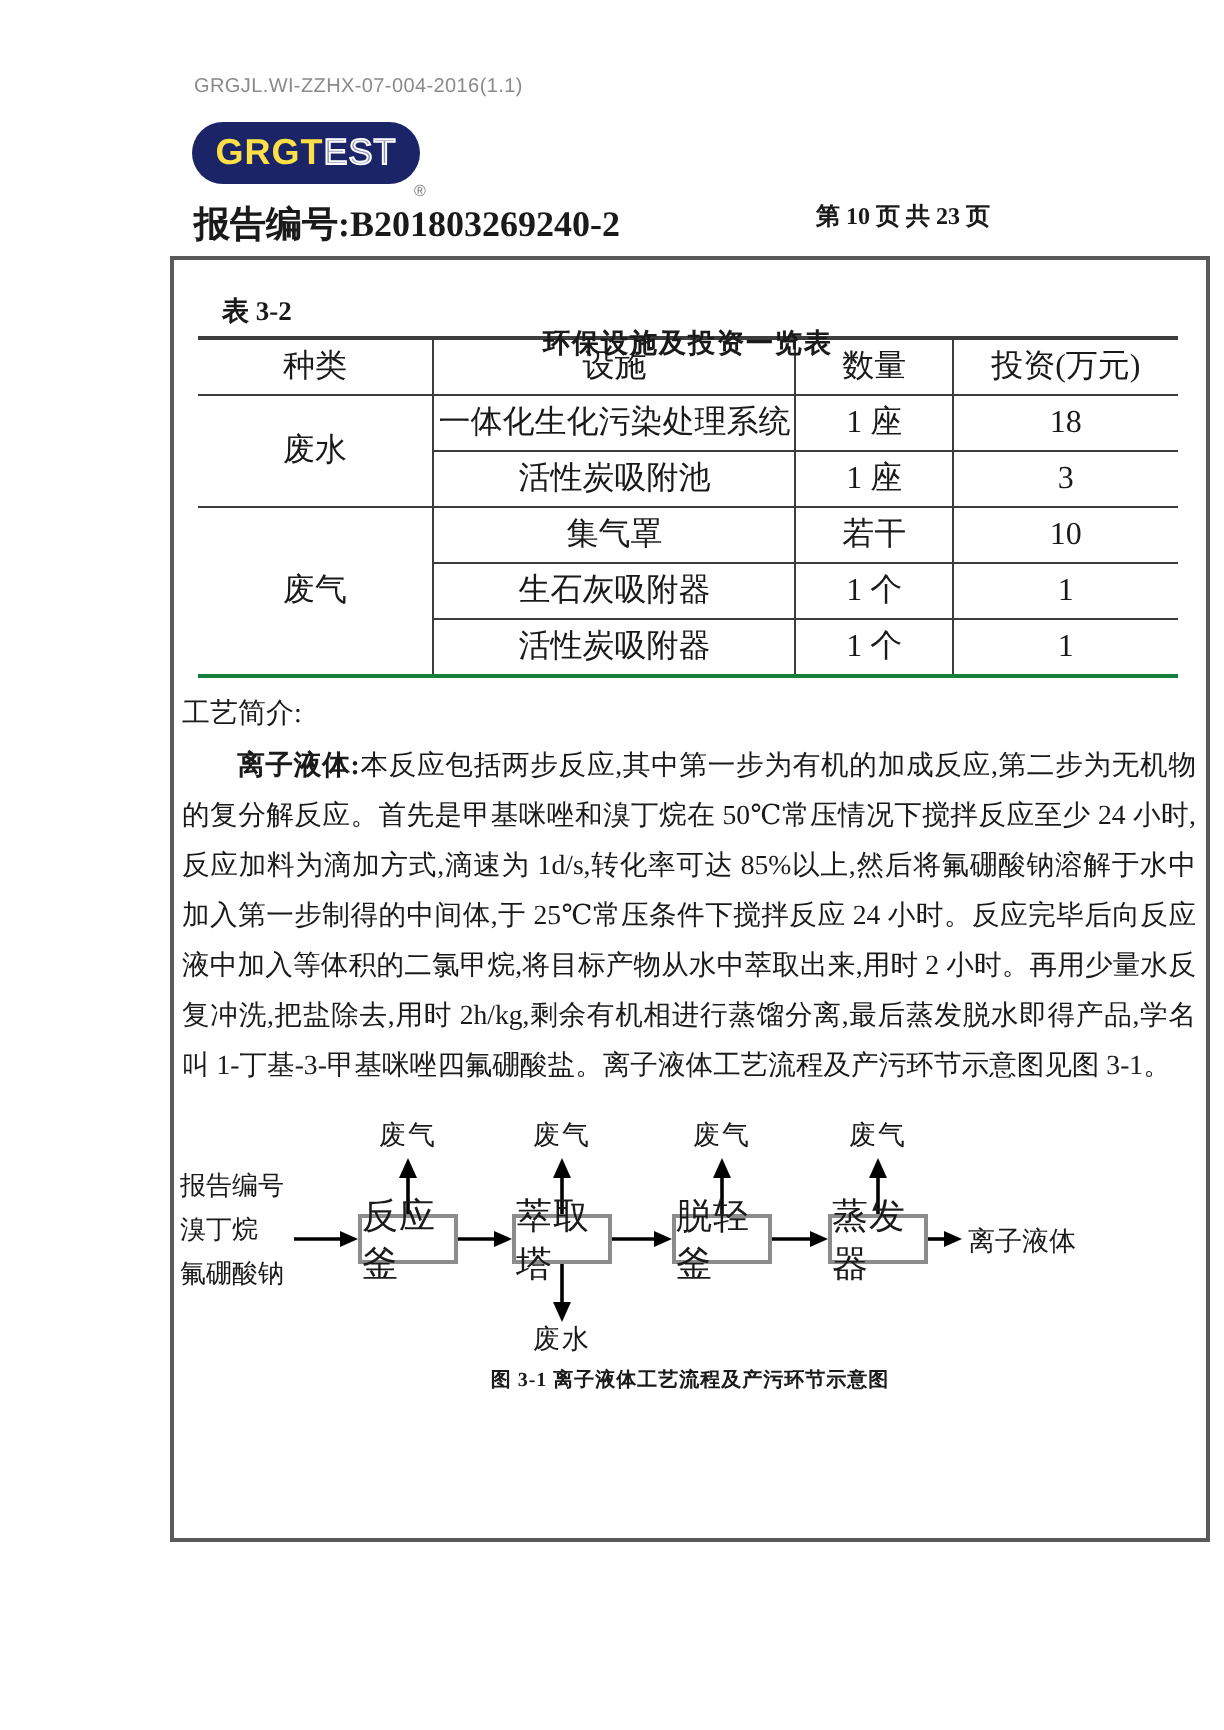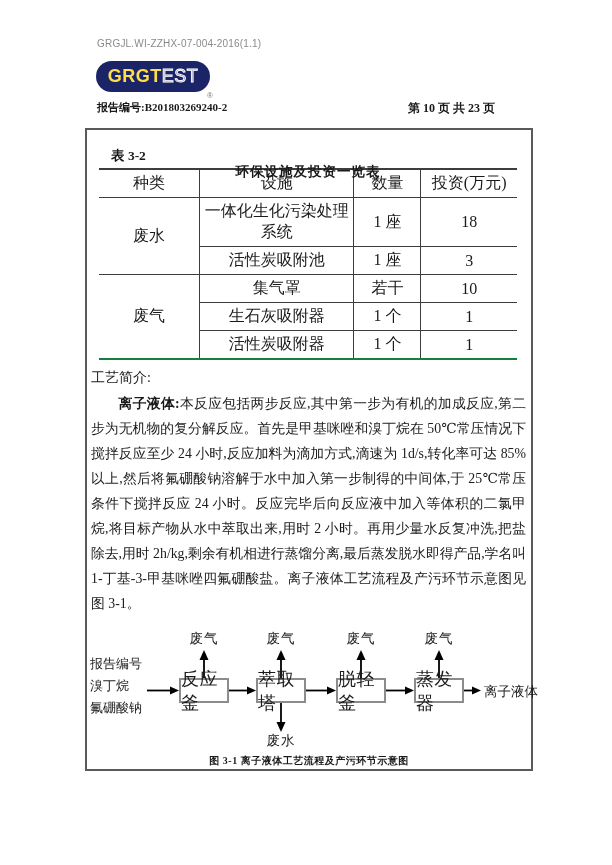--- a/index.html
+++ b/index.html
@@ -16,25 +16,25 @@
   }
   .logo{
     position:absolute;left:96px;top:61px;width:114px;height:31px;
     background:#1c2468;border-radius:16px;
     display:flex;align-items:center;justify-content:center;
     font-family:"Liberation Sans","DejaVu Sans",sans-serif;
   }
   .logo-grgt{font-weight:700;font-size:18px;color:#fde047;letter-spacing:.5px;}
   .logo-est{font-weight:400;font-size:18px;color:rgba(255,255,255,.5);-webkit-text-stroke:.9px #ffffff;letter-spacing:.5px;}
   .reg-mark{position:absolute;left:207px;top:91px;font-size:8px;color:#777;font-family:"Liberation Sans",sans-serif;}
-  .report-line{position:absolute;left:97px;top:100px;font-size:11px;font-weight:bold;}
+  .report-line{position:absolute;left:97px;top:100px;font-size:18px;font-weight:bold;}
   .page-indicator{position:absolute;left:408px;top:100px;width:130px;font-size:12px;font-weight:bold;}
   
   .content-box{
-    position:absolute;left:85px;top:128px;width:448px;height:643px;
+    position:absolute;left:85px;top:128px;width:520px;height:643px;
     border:2px solid #5a5a5a;box-sizing:border-box;background:#fff;
   }
   
   .table-wrap{margin:17px 14px 0 12px;}
   .tbl-caption{
     position:relative;height:21px;font-weight:bold;font-size:13.5px;
     border-bottom:2px solid #3d3d3d;
   }
   .tbl-caption .cap-label{position:absolute;left:12px;top:0;}
   .tbl-caption .cap-title{position:absolute;left:0;right:0;top:16px;text-align:center;letter-spacing:1px;}

